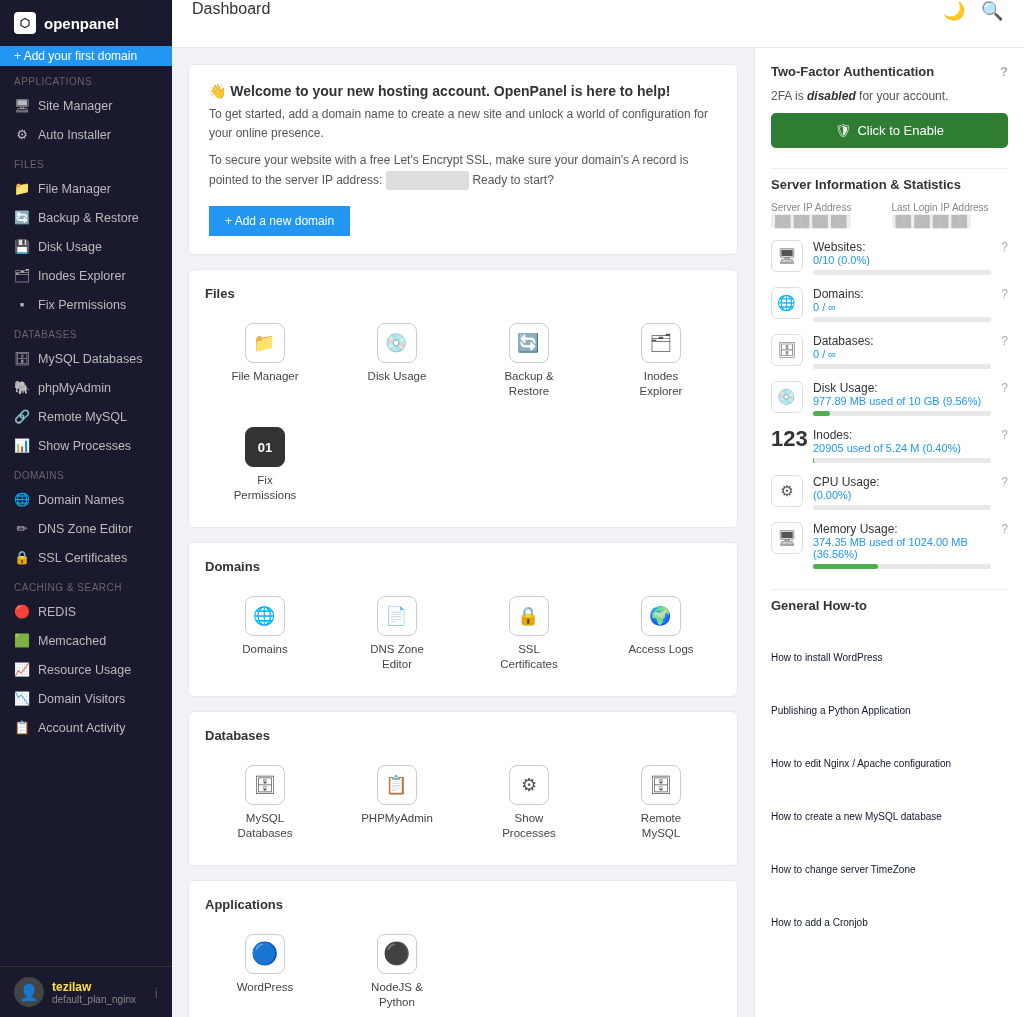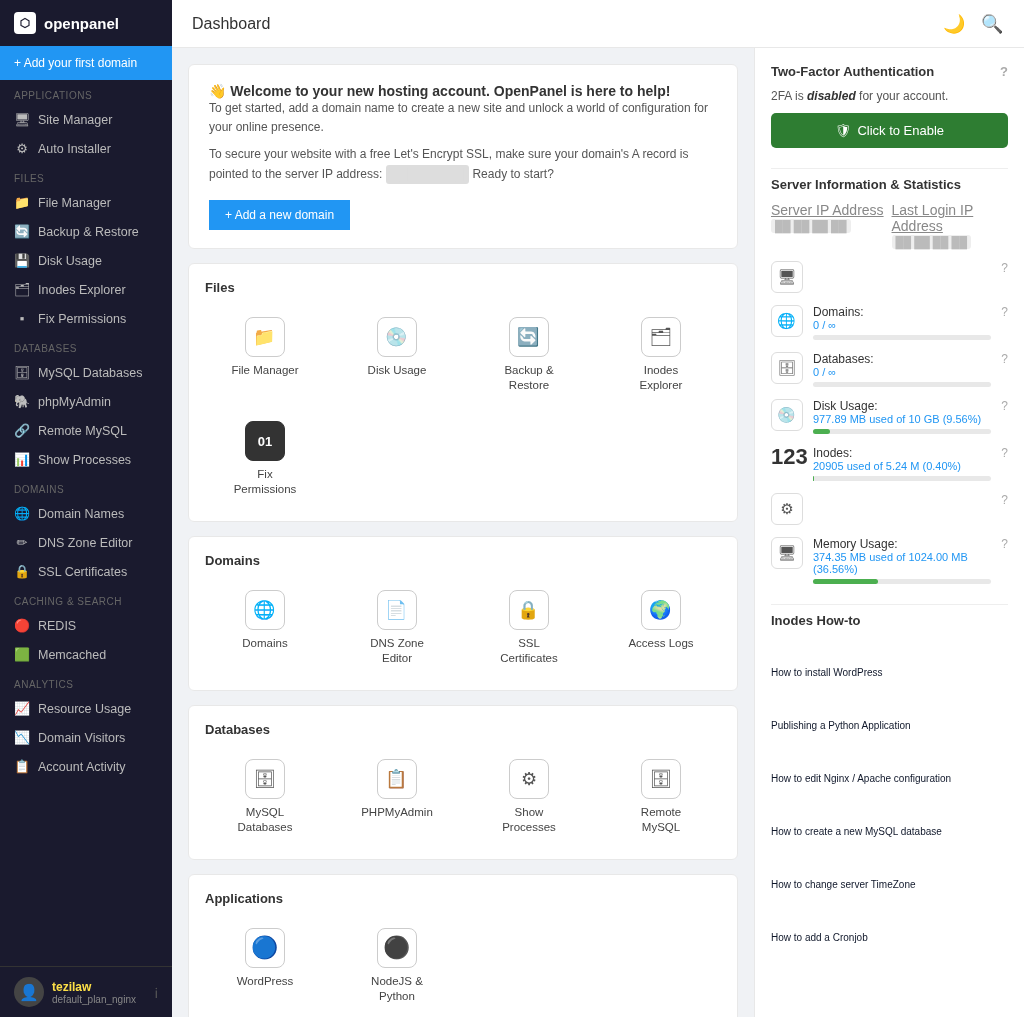--- a/index.html
+++ b/index.html
@@ -38,21 +38,21 @@
       display: flex;
       align-items: center;
       justify-content: center;
       font-size: 12px;
       font-weight: 900;
     }
 
     .sidebar-add-domain {
       background: #2196f3;
       color: #fff;
-      padding: 10px 14px;
+      padding: 3px 14px;
       font-size: 12px;
       cursor: pointer;
       display: flex;
       align-items: center;
       gap: 6px;
     }
 
     .sidebar-section-label {
       padding: 10px 14px 4px;
       font-size: 10px;
@@ -107,21 +107,21 @@
       overflow: hidden;
     }
 
     
     #topbar {
       background: #fff;
       border-bottom: 1px solid #e8e8e8;
       padding: 0 20px;
       height: 48px;
       display: flex;
-      align-items: center;
+      align-items: flex-start;
       justify-content: space-between;
     }
     .topbar-title { font-size: 16px; font-weight: 500; color: #333; }
     .topbar-icons { display: flex; gap: 16px; color: #666; font-size: 18px; cursor: pointer; }
 
     
     #content-area {
       display: flex;
       flex: 1;
       overflow: hidden;
@@ -136,21 +136,21 @@
     #center-panel::-webkit-scrollbar { width: 4px; }
     #center-panel::-webkit-scrollbar-thumb { background: #ccc; }
 
     .welcome-box {
       background: #fff;
       border: 1px solid #e8e8e8;
       border-radius: 6px;
       padding: 18px 20px;
       margin-bottom: 14px;
     }
-    .welcome-box h3 { font-size: 14px; color: #333; }
+    .welcome-box h3 { font-size: 14px; color: #333; margin-bottom: 6px; }
     .welcome-box p { font-size: 12px; color: #555; line-height: 1.6; margin-bottom: 8px; }
     .blurred-ip {
       background: #ddd;
       color: #ddd;
       border-radius: 3px;
       display: inline-block;
       padding: 1px 6px;
       font-size: 11px;
       user-select: none;
     }
@@ -255,21 +255,21 @@
       justify-content: center;
       gap: 6px;
     }
 
     .server-info-grid {
       display: grid;
       grid-template-columns: 1fr 1fr;
       gap: 4px;
       margin-bottom: 12px;
     }
-    .server-info-label { font-size: 14px; color: #888; text-decoration: underline; }
+    .server-info-label { font-size: 10px; color: #888; }
     .server-info-value { font-size: 11px; color: #bbb; background: #eee; border-radius: 3px; padding: 1px 4px; display: inline-block; }
 
     .stat-row {
       display: flex;
       align-items: flex-start;
       gap: 10px;
       margin-bottom: 12px;
     }
     .stat-icon {
       width: 32px; height: 32px;
@@ -390,21 +390,20 @@
   <div class="sidebar-section-label">Caching &amp; Search</div>
   <div class="sidebar-item">
     <span class="si-icon">🔴</span>
     <span>REDIS</span>
   </div>
   <div class="sidebar-item">
     <span class="si-icon">🟩</span>
     <span>Memcached</span>
   </div>
 
-  <div class="sidebar-section-label">Analytics</div>
   <div class="sidebar-item">
     <span class="si-icon">📈</span>
     <span>Resource Usage</span>
   </div>
   <div class="sidebar-item">
     <span class="si-icon">📉</span>
     <span>Domain Visitors</span>
   </div>
   <div class="sidebar-item">
     <span class="si-icon">📋</span>
@@ -566,20 +565,27 @@
             <span class="server-info-value">██ ██ ██ ██</span>
           </div>
           <div>
             <div class="server-info-label">Last Login IP Address</div>
             <span class="server-info-value">██ ██ ██ ██</span>
           </div>
         </div>
 
         <div class="stat-row">
           <div class="stat-icon">🖥</div>
+          <div class="stat-body">
+            <div class="stat-name">Websites:</div>
+            <div class="stat-value">0/10 (0.0%)</div>
+            <div class="stat-bar-bg">
+              <div class="stat-bar-fill" style="width:0%;background:#4caf50"></div>
+            </div>
+          </div>
           <span class="stat-help">?</span>
         </div>
 
         <div class="stat-row">
           <div class="stat-icon">🌐</div>
           <div class="stat-body">
             <div class="stat-name">Domains:</div>
             <div class="stat-value">0 / ∞</div>
             <div class="stat-bar-bg">
               <div class="stat-bar-fill" style="width:0%;background:#4caf50"></div>
@@ -619,41 +625,48 @@
             <div class="stat-value">20905 used of 5.24 M (0.40%)</div>
             <div class="stat-bar-bg">
               <div class="stat-bar-fill" style="width:0.40%;background:#4caf50"></div>
             </div>
           </div>
           <span class="stat-help">?</span>
         </div>
 
         <div class="stat-row">
           <div class="stat-icon">⚙</div>
+          <div class="stat-body">
+            <div class="stat-name">CPU Usage:</div>
+            <div class="stat-value">(0.00%)</div>
+            <div class="stat-bar-bg">
+              <div class="stat-bar-fill" style="width:0%;background:#4caf50"></div>
+            </div>
+          </div>
           <span class="stat-help">?</span>
         </div>
 
         <div class="stat-row">
           <div class="stat-icon">🖥</div>
           <div class="stat-body">
             <div class="stat-name">Memory Usage:</div>
             <div class="stat-value">374.35 MB used of 1024.00 MB (36.56%)</div>
             <div class="stat-bar-bg">
               <div class="stat-bar-fill" style="width:36.56%;background:#4caf50"></div>
             </div>
           </div>
           <span class="stat-help">?</span>
         </div>
 
       </div>
 
       <hr class="divider">
 
       <div class="panel-section">
-        <div class="howto-title">Inodes How-to</div>
+        <div class="howto-title">General How-to</div>
         <a class="howto-link">How to install WordPress</a>
         <a class="howto-link">Publishing a Python Application</a>
         <a class="howto-link">How to edit Nginx / Apache configuration</a>
         <a class="howto-link">How to create a new MySQL database</a>
         <a class="howto-link">How to change server TimeZone</a>
         <a class="howto-link">How to add a Cronjob</a>
       </div>
 
     </div>
   </div>

